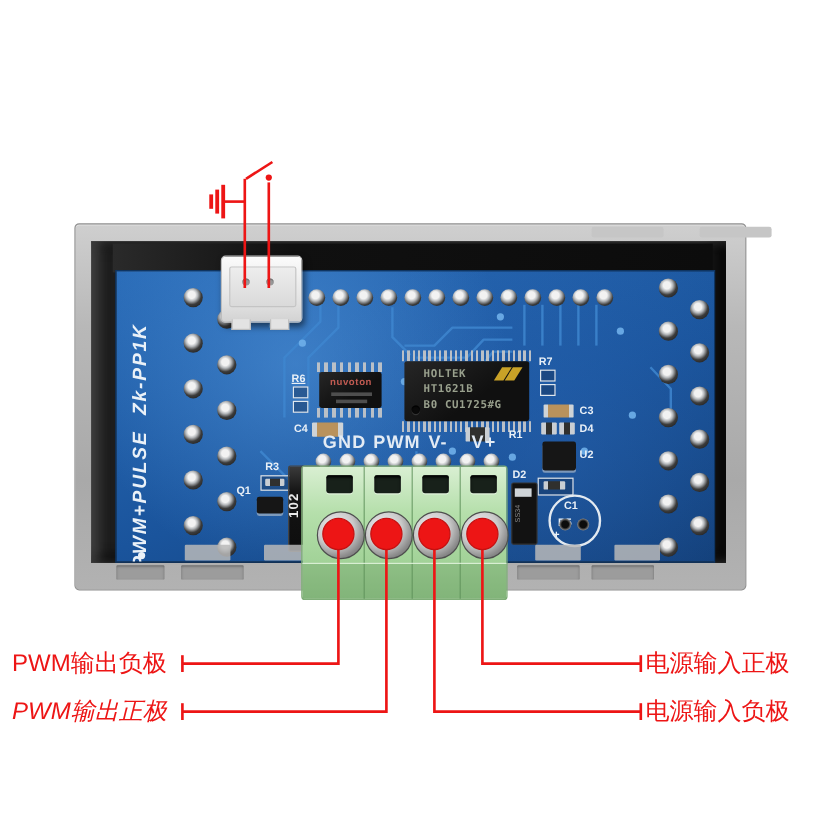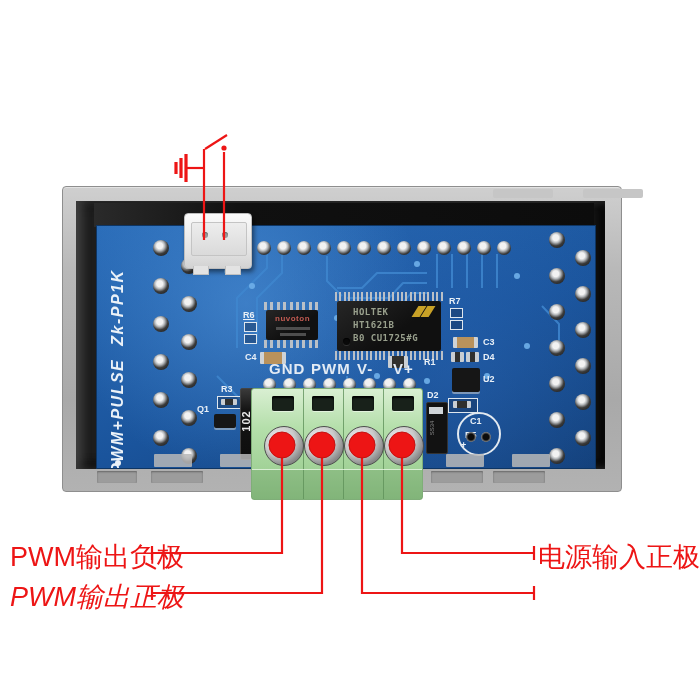--- a/index.html
+++ b/index.html
@@ -1,20 +1,20 @@
 <!DOCTYPE html>
 <html><head>
 <meta charset="utf-8">
 <style>
   html,body{margin:0;padding:0;background:#fff;}
   .stage{position:relative;width:700px;height:700px;background:#ffffff;overflow:hidden;
          font-family:"Liberation Sans","DejaVu Sans",sans-serif;}
   .red-text{position:absolute;color:#ed1515;white-space:nowrap;}
   .top-note{left:63px;top:102px;font-size:24px;}
-  .lbl{font-size:27px;}
+  .lbl{font-size:20px;}
   .lbl-pwm-neg{left:10px;top:539px;}
   .lbl-pwm-pos{left:10px;top:579px;font-style:italic;}
   .lbl-pwr-pos{left:538px;top:539px;}
   .lbl-pwr-neg{left:538px;top:579px;}
 
   
   .case{position:absolute;left:62px;top:186px;width:558px;height:304px;border-radius:4px;
         background:linear-gradient(180deg,#cfcfcf 0,#b8b8b8 28%,#a9a9a9 70%,#b2b2b2 100%);
         border:1px solid #8e8e8e;box-shadow:inset 0 1px 0 #e2e2e2;}
   .case-tab-top{position:absolute;height:9px;top:2px;background:#c6c6c6;border-radius:2px;}
@@ -314,20 +314,21 @@
     <i class="tslot" style="left:140px;"></i>
     <i class="screw" style="left:12px;"></i>
     <i class="screw" style="left:52px;"></i>
     <i class="screw" style="left:92px;"></i>
     <i class="screw" style="left:132px;"></i>
   </div>
 
   <div class="red-text lbl lbl-pwm-neg">PWM输出负极</div>
   <div class="red-text lbl lbl-pwm-pos">PWM输出正极</div>
   <div class="red-text lbl lbl-pwr-pos">电源输入正极</div>
+  <div class="red-text lbl lbl-pwr-neg">电源输入负极</div>
 
   <svg class="overlay" width="700" height="700" viewBox="0 0 700 700">
     <g stroke="#ed1515" stroke-width="2.2" fill="none">
       <g>
         <line x1="227" y1="135" x2="205" y2="149"></line>
         <line x1="204" y1="149" x2="204" y2="240"></line>
         <line x1="224" y1="152" x2="224" y2="240"></line>
       </g>
       <g>
         <line x1="205" y1="168" x2="187" y2="168"></line>

